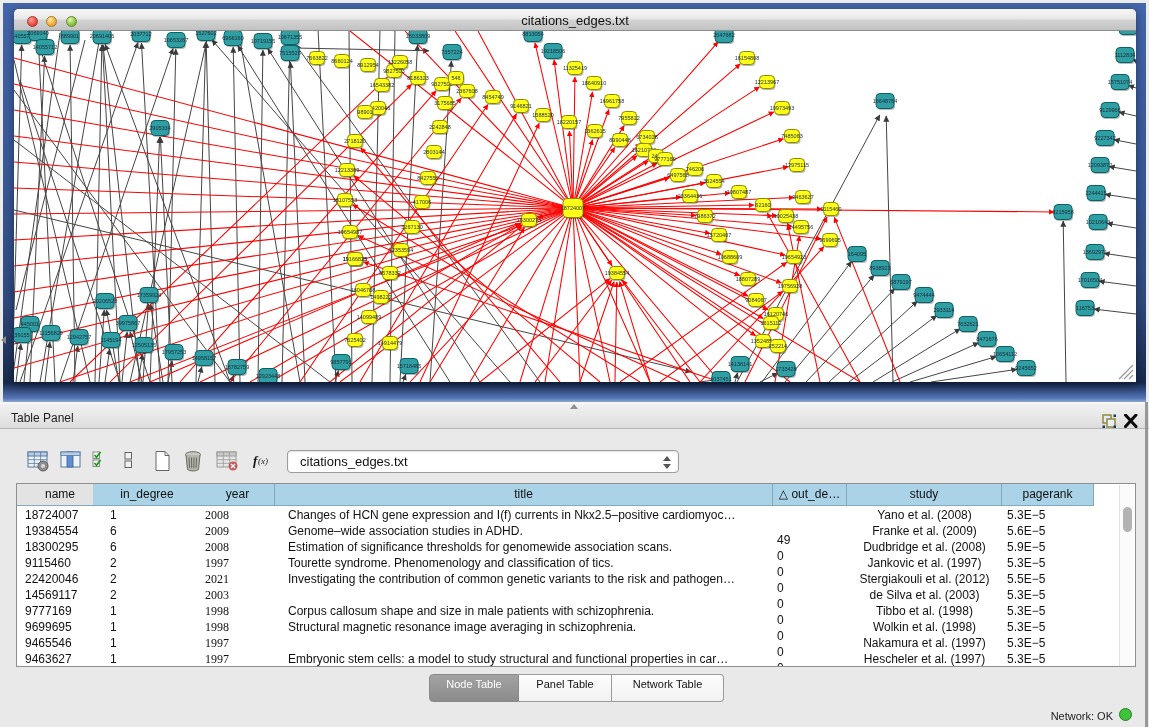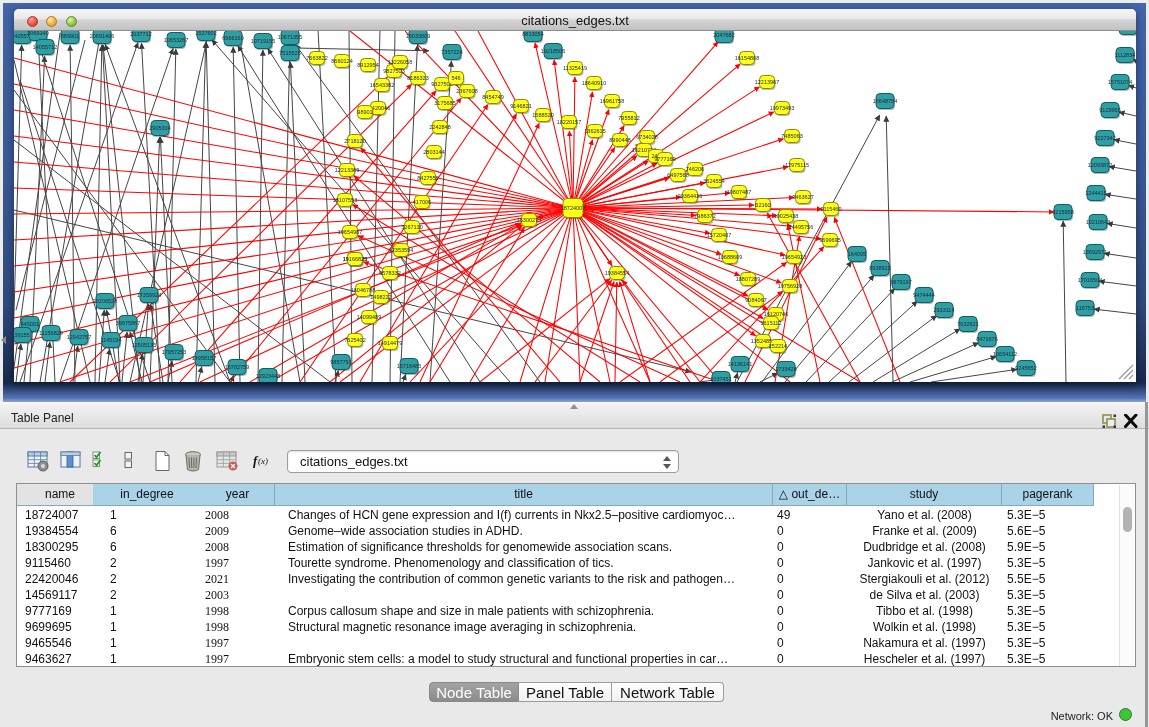--- a/index.html
+++ b/index.html
@@ -39,27 +39,27 @@
 #thead { position:absolute; left:0; top:0; width:1077px; height:22px; }
 .th { position:absolute; top:0; height:22px; background:#abd3e8; border-right:1px solid #84a9bd;
   border-bottom:1px solid #84a9bd; font-size:12px; color:#111; text-align:center; line-height:20px; }
 #tbody { position:absolute; left:0; top:24px; width:1100px; }
 .tr { position:relative; height:16px; font-size:12px; color:#111; white-space:nowrap; }
 .c { position:absolute; top:0; height:16px; line-height:15px; overflow:hidden; }
 .c0 { left:8px;   width:85px; }
 .c1 { left:93px;  width:95px; }
 .c2 { left:188px; width:80px;font-family:Liberation Serif, serif; }
 .c3 { left:271px; width:495px; }
-.c4 { left:760px; width:70px; }
+.c4 { left:760px; width:70px;margin-top:25px; }
 .c5 { left:830px; width:155px; text-align:center; }
 .c6 { left:990px; width:95px; }
 #sbtrack { position:absolute; right:1px; top:1px; width:15px; height:181px; background:#fbfbfb; border-left:1px solid #e0e0e0; }
 #sbthumb { position:absolute; left:2.5px; top:22px; width:9px; height:25px; background:#b3b3b3; border-radius:5px; }
 #segs { position:absolute; left:429px; top:272px; height:20px; }
-.seg { position:absolute; top:8px; height:20px; font-size:15px; text-align:center; line-height:19px;
+.seg { position:absolute; top:0; height:28px; font-size:11px; text-align:center; line-height:19px;
   border:1px solid #9b9b9b; background:linear-gradient(#fdfdfd,#f2f2f2); color:#111; }
 #seg1 { left:0; width:90px; border-radius:4px 0 0 4px;
   background:linear-gradient(#a3a3a3,#8b8b8b); color:#fff; border-color:#8a8a8a; }
 #seg2 { left:90px; width:93px; border-left:none; }
 #seg3 { left:183px; width:112px; border-left:none; border-radius:0 4px 4px 0; }
 #mem { position:absolute; right:36px; top:308px; font-size:11px; color:#222; }
 #memdot { position:absolute; left:1119px; top:306px; width:13px; height:13px; border-radius:50%;
   background:#3ec43b; border:1.5px solid #2a7a28; }
 #rightedge { position:absolute; left:1145px; top:402px; width:3px; height:325px; background:#979797; }
 </style></head>

